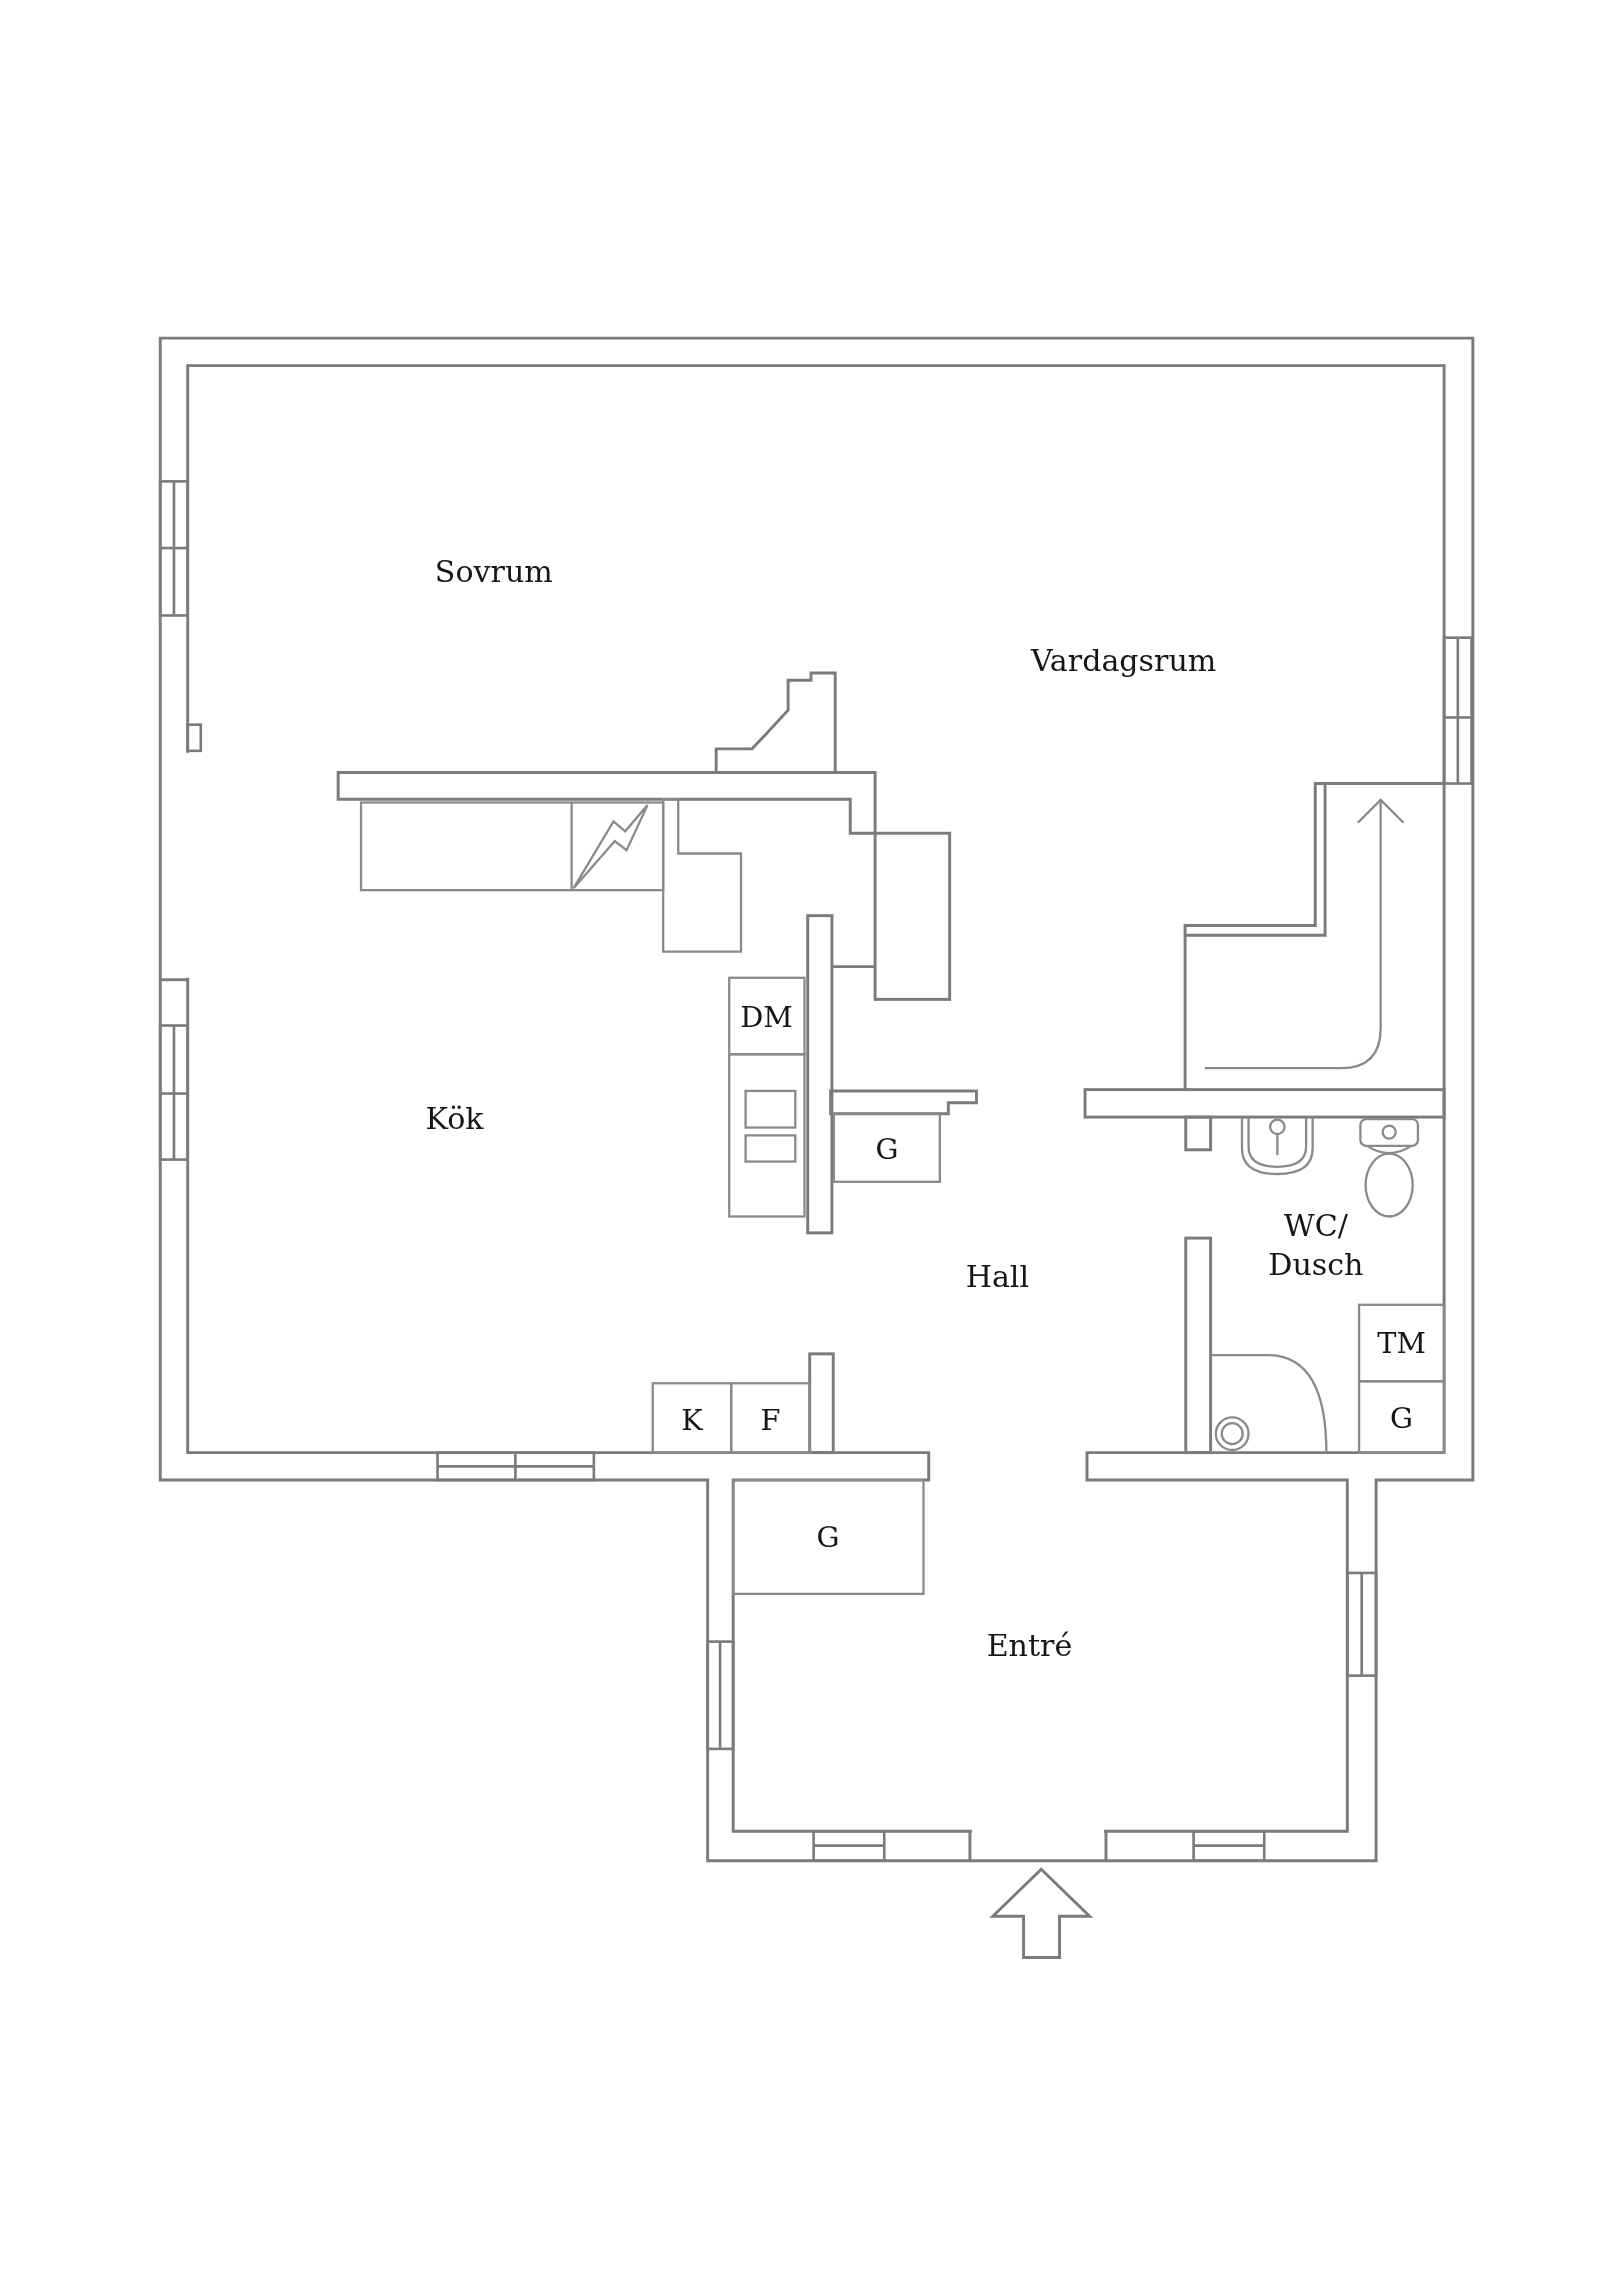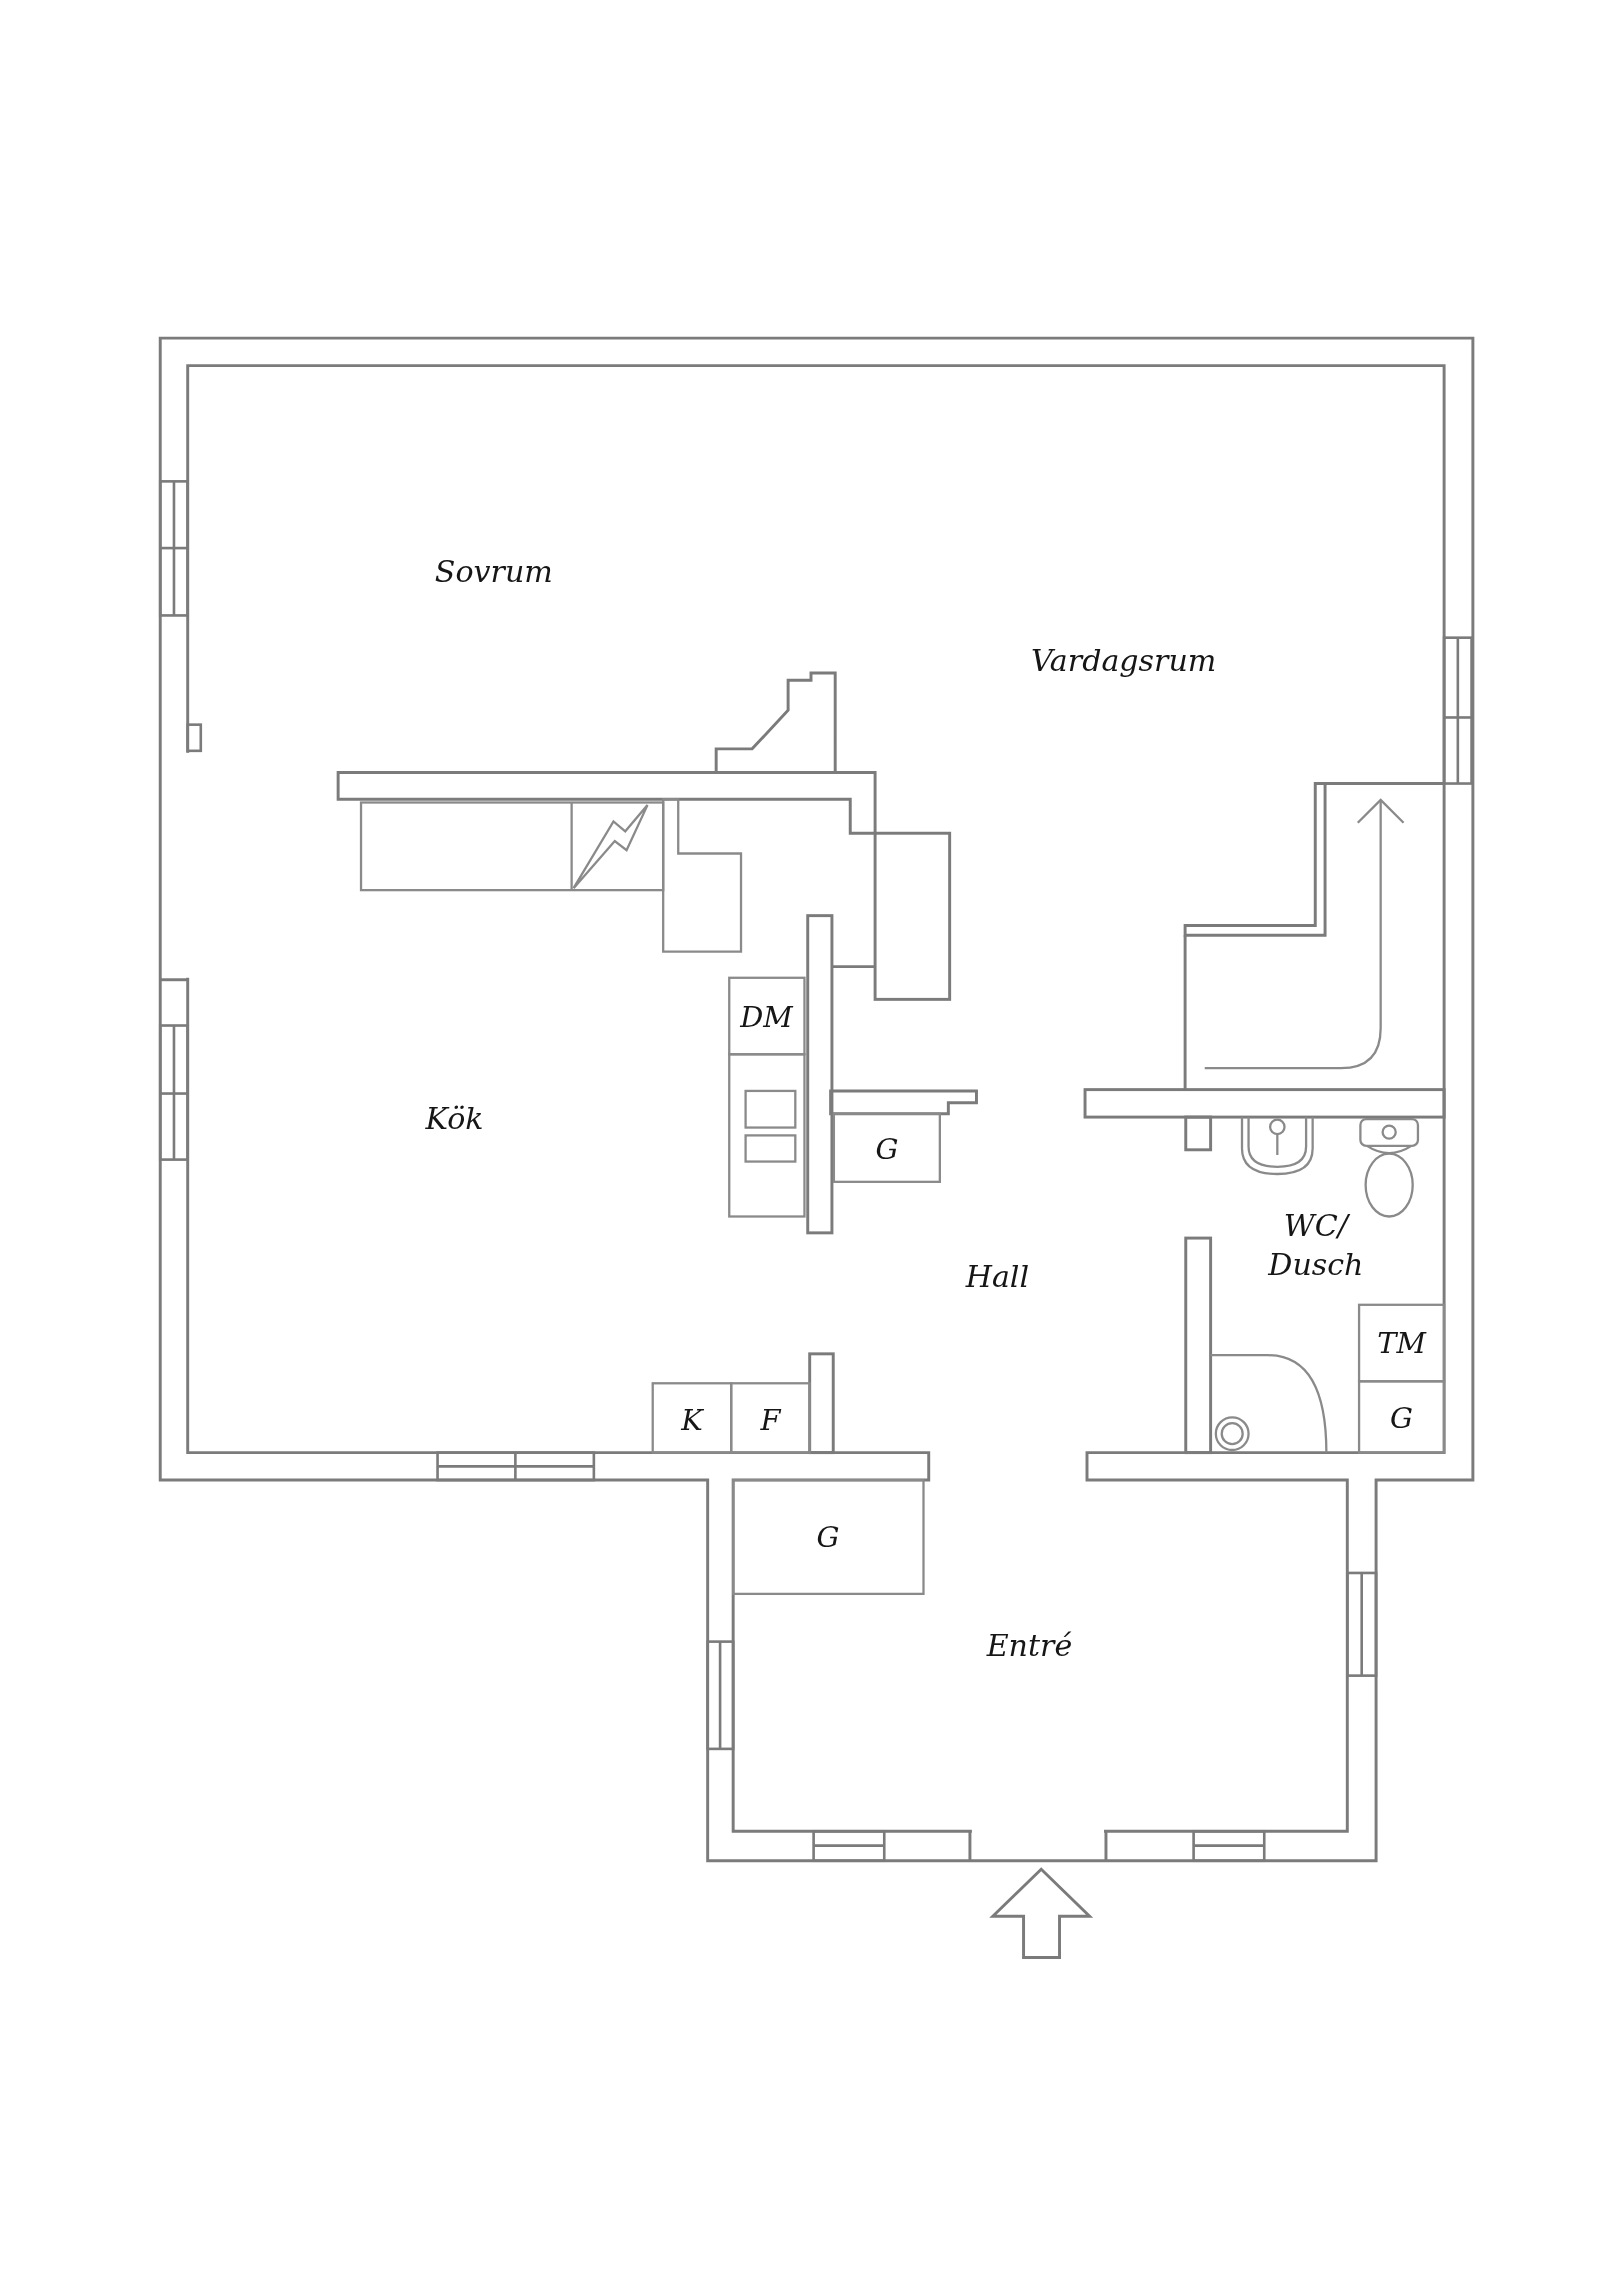--- a/index.html
+++ b/index.html
@@ -1,16 +1,16 @@
 <!DOCTYPE html>
 <html style="font-size:10.5px"><head>
 <meta charset="utf-8">
 <style>
   html,body{margin:0;padding:0;background:#ffffff;}
-  .page{width:100%;max-width:1623px;margin:0 auto;background:#7f1d1d;font-style:italic;}
+  .page{width:100%;max-width:1623px;margin:0 auto;background:#7f1d1d;}
   svg{display:block;width:100%;height:auto;background:#ffffff;}
   .wall{fill:none;stroke:#7b7b7b;stroke-width:4.5;stroke-linejoin:miter;stroke-linecap:butt;}
   .thin{fill:none;stroke:#7b7b7b;stroke-width:4;}
   .fixture{fill:none;stroke:#8a8a8a;stroke-width:3.5;}
   .eraser{fill:#ffffff;stroke:none;}
   .room-label{fill:#161616;font-family:"DejaVu Serif","Liberation Serif",serif;font-size:46px;text-anchor:middle;}
   .small-label{fill:#161616;font-family:"DejaVu Serif","Liberation Serif",serif;font-size:44px;text-anchor:middle;}
 </style>
 </head>
 <body>

